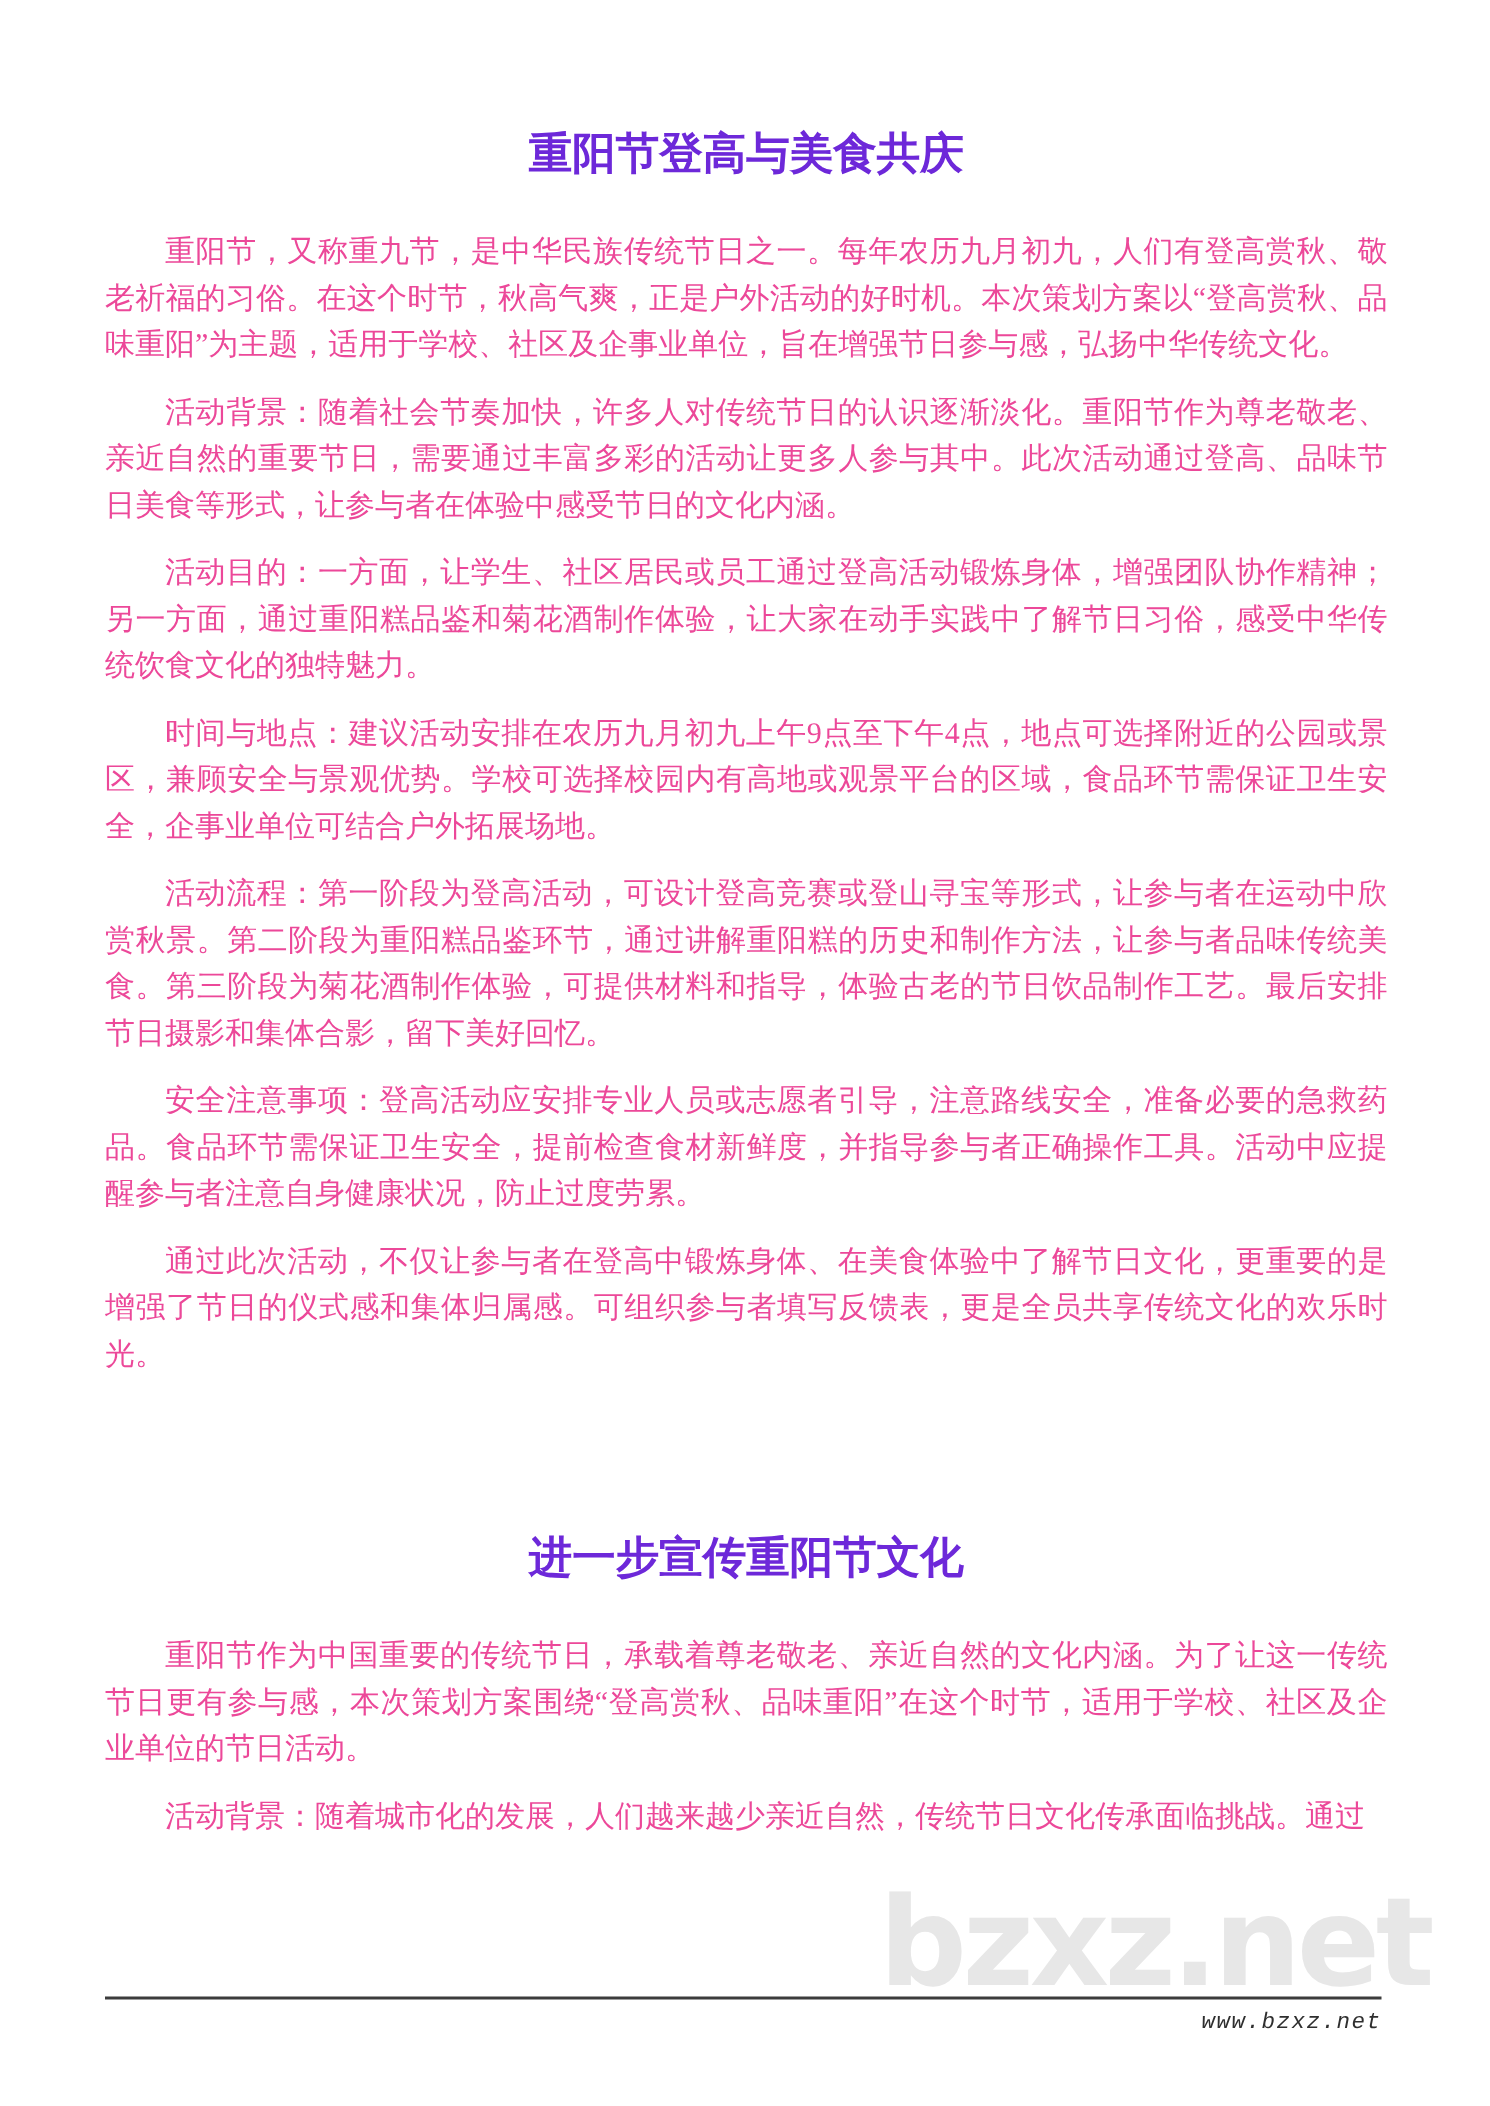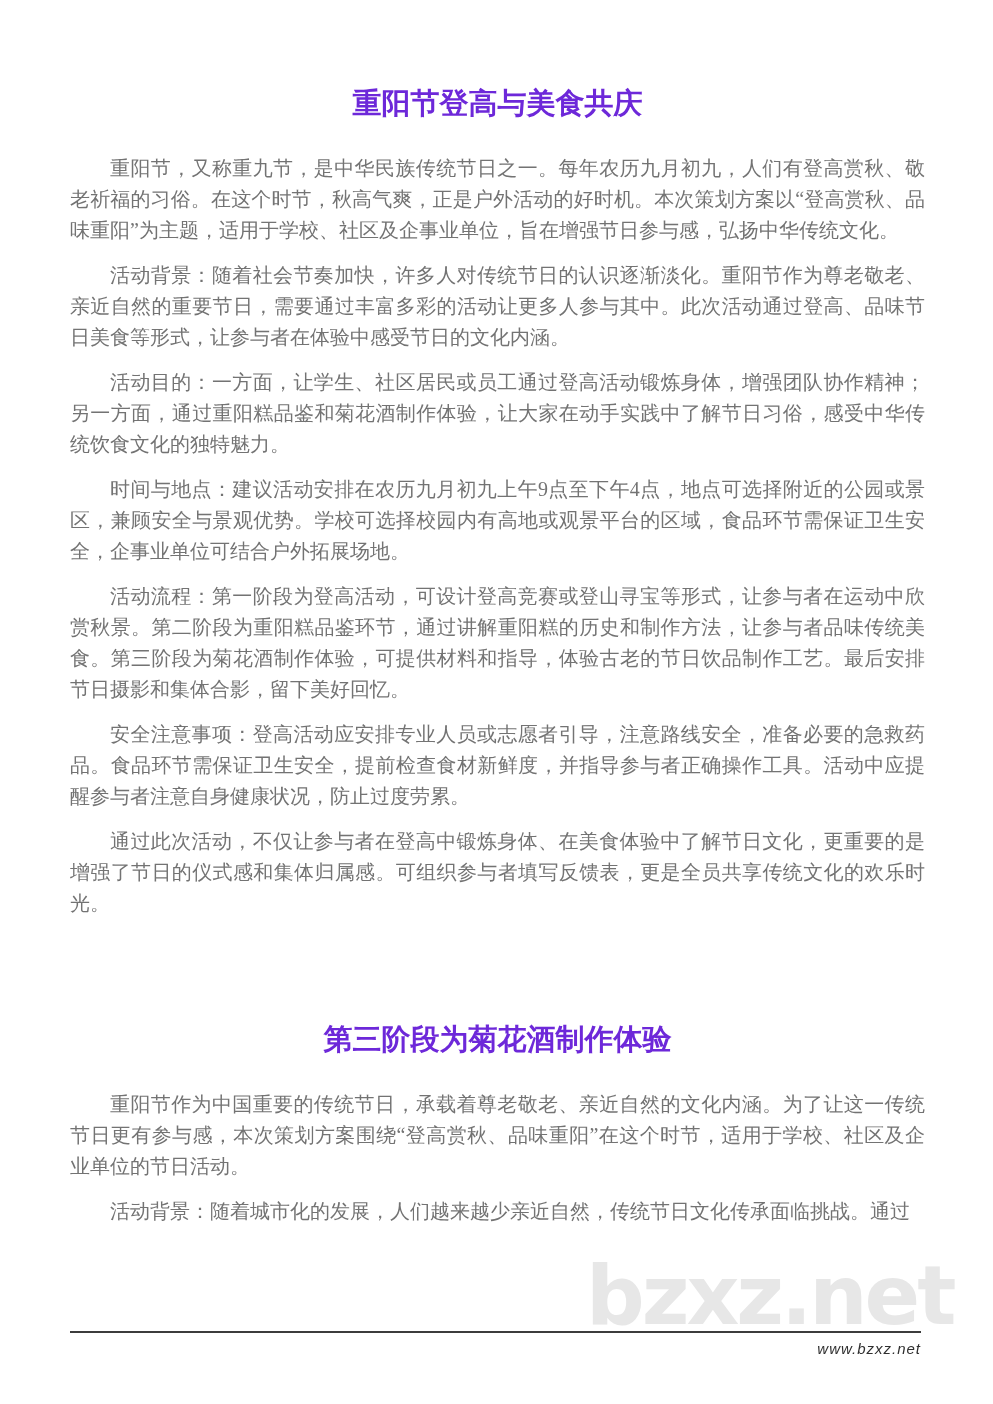--- a/index.html
+++ b/index.html
@@ -42,37 +42,37 @@
     color: #6d28d9;
   }
   .doc1 .doc-title { margin-top: 83px; margin-bottom: 30px; }
   .doc2 .doc-title { margin-top: 100px; margin-bottom: 30px; }
   .para {
     margin: 0 0 14px 0;
     font-size: 20px;
     line-height: 31px;
     text-align: justify;
     text-indent: 2em;
-    color: #737373;
+    color: #ec4899;
   }
   .footer-rule {
     position: absolute;
     left: 70px;
     top: 1331px;
     width: 851px;
     height: 0;
     border-top: 2px solid #3c3c3c;
     z-index: 2;
   }
   .footer-url {
     position: absolute;
     right: 72px;
     top: 1340px;
     z-index: 2;
-    font-family: Liberation Sans, sans-serif;
+    font-family: Liberation Mono, monospace;
     font-style: italic;
     font-size: 15px;
     letter-spacing: 1px;
     color: #2f2f2f;
   }
 </style>
 </head>
 <body>
 
 <div class="page">
@@ -86,21 +86,21 @@
       <p class="para">重阳节，又称重九节，是中华民族传统节日之一。每年农历九月初九，人们有登高赏秋、敬老祈福的习俗。在这个时节，秋高气爽，正是户外活动的好时机。本次策划方案以“登高赏秋、品味重阳”为主题，适用于学校、社区及企事业单位，旨在增强节日参与感，弘扬中华传统文化。</p>
       <p class="para">活动背景：随着社会节奏加快，许多人对传统节日的认识逐渐淡化。重阳节作为尊老敬老、亲近自然的重要节日，需要通过丰富多彩的活动让更多人参与其中。此次活动通过登高、品味节日美食等形式，让参与者在体验中感受节日的文化内涵。</p>
       <p class="para">活动目的：一方面，让学生、社区居民或员工通过登高活动锻炼身体，增强团队协作精神；另一方面，通过重阳糕品鉴和菊花酒制作体验，让大家在动手实践中了解节日习俗，感受中华传统饮食文化的独特魅力。</p>
       <p class="para">时间与地点：建议活动安排在农历九月初九上午9点至下午4点，地点可选择附近的公园或景区，兼顾安全与景观优势。学校可选择校园内有高地或观景平台的区域，食品环节需保证卫生安全，企事业单位可结合户外拓展场地。</p>
       <p class="para">活动流程：第一阶段为登高活动，可设计登高竞赛或登山寻宝等形式，让参与者在运动中欣赏秋景。第二阶段为重阳糕品鉴环节，通过讲解重阳糕的历史和制作方法，让参与者品味传统美食。第三阶段为菊花酒制作体验，可提供材料和指导，体验古老的节日饮品制作工艺。最后安排节日摄影和集体合影，留下美好回忆。</p>
       <p class="para">安全注意事项：登高活动应安排专业人员或志愿者引导，注意路线安全，准备必要的急救药品。食品环节需保证卫生安全，提前检查食材新鲜度，并指导参与者正确操作工具。活动中应提醒参与者注意自身健康状况，防止过度劳累。</p>
       <p class="para">通过此次活动，不仅让参与者在登高中锻炼身体、在美食体验中了解节日文化，更重要的是增强了节日的仪式感和集体归属感。可组织参与者填写反馈表，更是全员共享传统文化的欢乐时光。</p>
     </section>
 
     <section class="doc2">
-      <h1 class="doc-title">第三阶段为菊花酒制作体验</h1>
+      <h1 class="doc-title">进一步宣传重阳节文化</h1>
       <p class="para">重阳节作为中国重要的传统节日，承载着尊老敬老、亲近自然的文化内涵。为了让这一传统节日更有参与感，本次策划方案围绕“登高赏秋、品味重阳”在这个时节，适用于学校、社区及企业单位的节日活动。</p>
       <p class="para">活动背景：随着城市化的发展，人们越来越少亲近自然，传统节日文化传承面临挑战。通过</p>
     </section>
 
   </div>
 
   <div class="footer-rule"></div>
 
   <div class="footer-url">www.bzxz.net</div>
 

